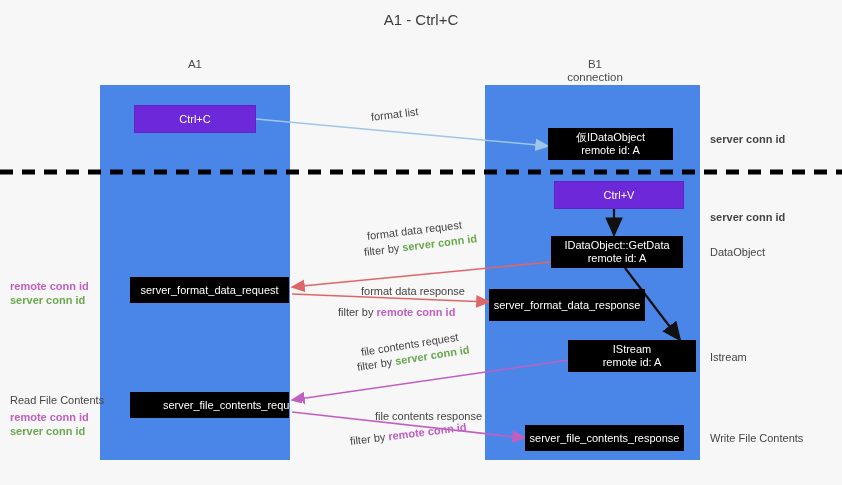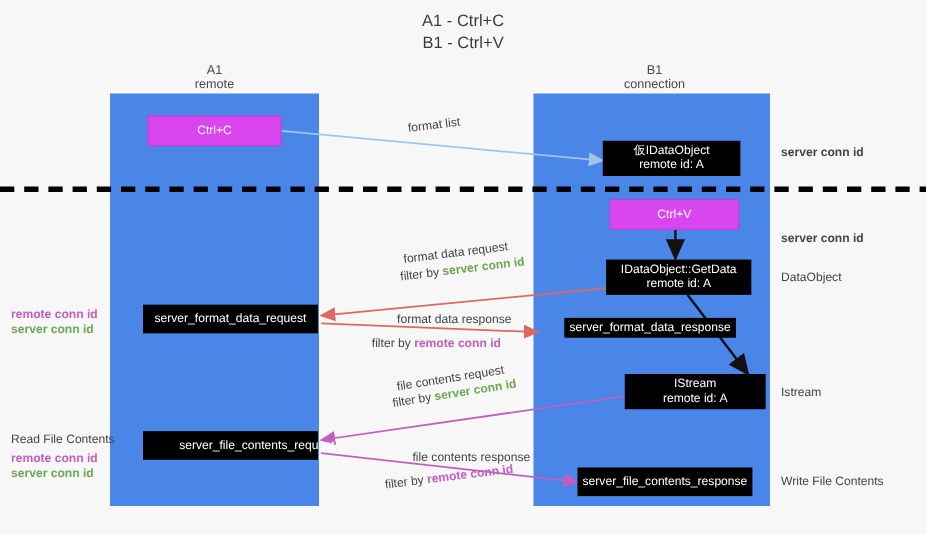--- a/index.html
+++ b/index.html
@@ -31,21 +31,21 @@
   .lane-head-a{left:130px;top:58px;width:130px;}
   .lane-head-b{left:530px;top:58px;width:130px;}
 
   .box{
     position:absolute;box-sizing:border-box;
     display:flex;flex-direction:column;align-items:center;justify-content:center;
     text-align:center;color:#ffffff;font-size:11px;line-height:13px;
     border:1px solid rgba(0,0,0,0.10);
     z-index:4;
   }
-  .box.green{background:#d946ef;}
+  .box.green{background:#6d28d9;}
   .box.orange{background:#000000;}
   .box .l2{font-size:11px;}
 
   .annot{
     position:absolute;font-size:11px;line-height:14px;white-space:nowrap;z-index:5;
   }
   .annot.dark{color:#444444;}
   .green-txt{color:#6aa84f;font-weight:bold;}
   .magenta-txt{color:#c15fc1;font-weight:bold;}
   .plain{color:#444444;font-weight:normal;}
@@ -59,26 +59,24 @@
   .conn-pair{position:absolute;font-size:11px;line-height:14px;z-index:5;white-space:nowrap;}
   .conn-pair div{font-weight:bold;}
 </style>
 </head>
 <body>
 
 <div id="stage">
 
   <div class="title">
     <div>A1 - Ctrl+C</div>
-    <div>B1 - Ctrl+V</div>
   </div>
 
   <div class="lane-head lane-head-a">
     <div>A1</div>
-    <div>remote</div>
   </div>
   <div class="lane-head lane-head-b">
     <div>B1</div>
     <div>connection</div>
   </div>
 
   <div class="lane lane-a"></div>
   <div class="lane lane-b"></div>
 
   <svg class="layer" viewBox="0 0 842 485">
@@ -116,34 +114,34 @@
 
   <div class="box green" style="left:134px;top:105px;width:122px;height:28px;">
     <div>Ctrl+C</div>
   </div>
 
   <div class="box orange" style="left:548px;top:128px;width:125px;height:32px;">
     <div>仮IDataObject</div>
     <div class="l2">remote id: A</div>
   </div>
 
-  <div class="box green" style="left:554px;top:181px;width:118px;height:28px;">
+  <div class="box green" style="left:554px;top:181px;width:130px;height:28px;">
     <div>Ctrl+V</div>
   </div>
 
   <div class="box orange" style="left:551px;top:236px;width:132px;height:32px;">
     <div>IDataObject::GetData</div>
     <div class="l2">remote id: A</div>
   </div>
 
   <div class="box orange" style="left:130px;top:277px;width:159px;height:26px;">
     <div>server_format_data_request</div>
   </div>
 
-  <div class="box orange" style="left:489px;top:289px;width:156px;height:18px;margin-left:24px;">
+  <div class="box orange" style="left:489px;top:289px;width:156px;height:32px;">
     <div>server_format_data_response</div>
   </div>
 
   <div class="box orange" style="left:568px;top:340px;width:128px;height:32px;">
     <div>IStream</div>
     <div class="l2">remote id: A</div>
   </div>
 
   <div class="box orange" style="left:130px;top:392px;width:159px;height:26px;padding-left:48px;">
     <div>server_file_contents_request</div>

